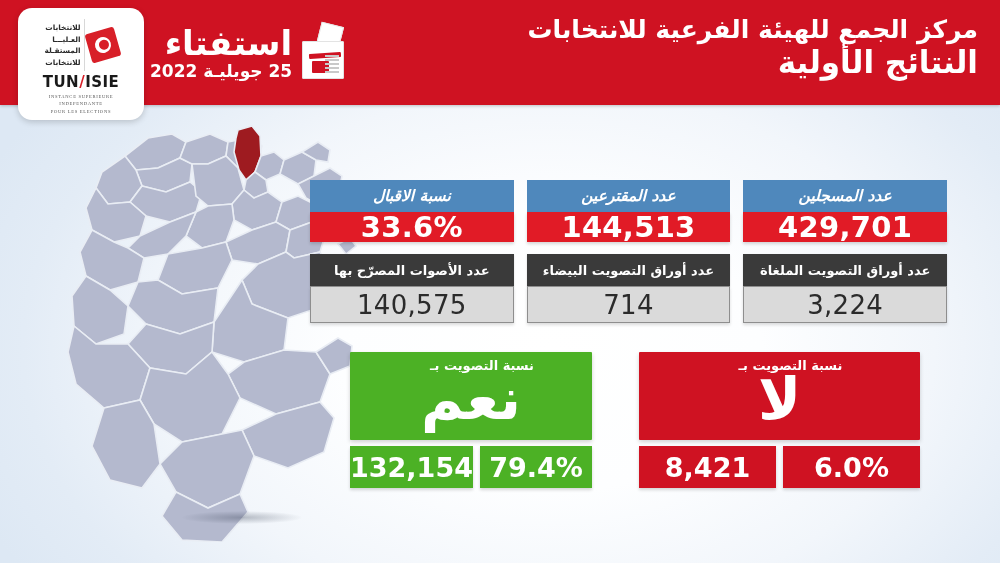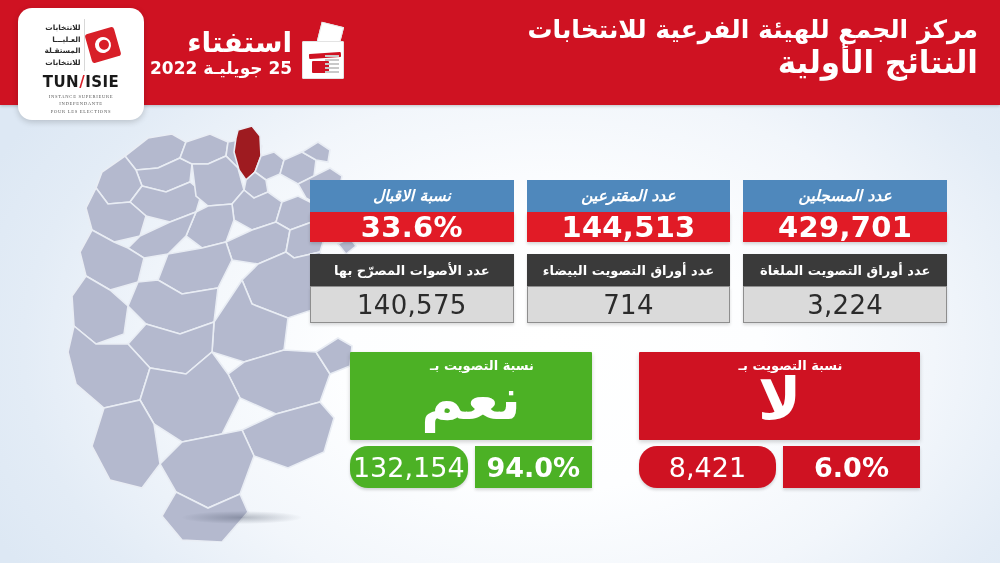--- a/index.html
+++ b/index.html
@@ -114,21 +114,21 @@
     height: 1.6px;
     background: #c9c9c9;
     margin-bottom: 2.4px;
   }
   #ref-text {
     color: #ffffff;
     text-align: right;
     line-height: 1;
   }
   #ref-word {
-    font-size: 28px;
+    font-size: 34px;
     font-weight: bold;
     letter-spacing: 1.5px;
   }
   #ref-date {
     font-size: 17px;
     font-weight: bold;
     margin-top: 3px;
     letter-spacing: 0.5px;
   }
 
@@ -359,21 +359,21 @@
   .vote-cell {
     flex: 1 1 0;
     display: flex;
     align-items: center;
     justify-content: center;
     color: #ffffff;
     font-size: 27px;
     box-shadow: 0 2px 3px rgba(0,0,0,0.16);
   }
   .vote-cell.pct { font-weight: bold; }
-  .vote-cell.cnt { font-weight: normal; border-radius: 18px; }
+  .vote-cell.cnt { font-weight: bold; }
   .vote-cell.green { background: #4cb125; }
   .vote-cell.red   { background: #cf1222; }
 </style>
 </head>
 <body>
 
 <div id="stage">
 
   <div id="header-bar">
 
@@ -520,21 +520,21 @@
   </div>
 
   <div id="vote-area">
 
     <div class="vote-block yes">
       <div class="vote-main green">
         <div class="vote-caption">نسبة التصويت بـ</div>
         <div class="vote-word">نعم</div>
       </div>
       <div class="vote-sub">
-        <div class="vote-cell pct green">94.0%</div>
+        <div class="vote-cell pct green">79.4%</div>
         <div class="vote-cell cnt green">132,154</div>
       </div>
     </div>
 
     <div class="vote-block no">
       <div class="vote-main red">
         <div class="vote-caption">نسبة التصويت بـ</div>
         <div class="vote-word">لا</div>
       </div>
       <div class="vote-sub">

